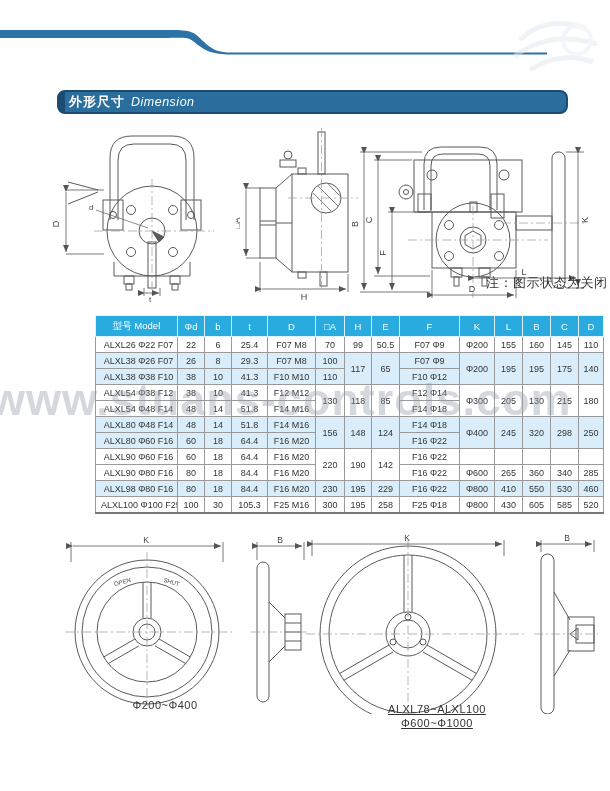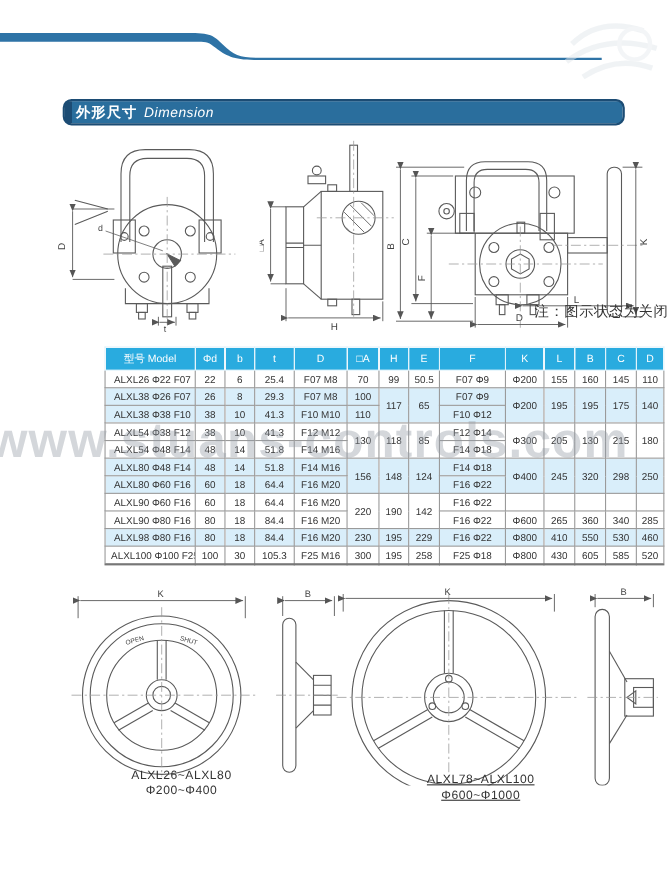--- a/index.html
+++ b/index.html
@@ -471,21 +471,20 @@
         <line x1="204" y1="6" x2="204" y2="22"></line>
       <line x1="243" y1="10" x2="292" y2="10" marker-start="url(#arr)" marker-end="url(#arr)"></line>
       <line x1="241" y1="6" x2="241" y2="18"></line>
         <line x1="294" y1="6" x2="294" y2="18"></line>
     </g>
     <text font-size="8.5" x="107" y="7" text-anchor="middle">K</text>
     <text font-size="8.5" x="267" y="7" text-anchor="middle">B</text>
   </svg>
 
   <div class="cap cap1">
-    <div>ALXL26~ALXL80</div>
     <div>Φ200~Φ400</div>
   </div>
   <div class="cap cap2">
     <div>ALXL78~ALXL100</div>
     <div>Φ600~Φ1000</div>
   </div>
 
 </div>
 
 </body></html>

